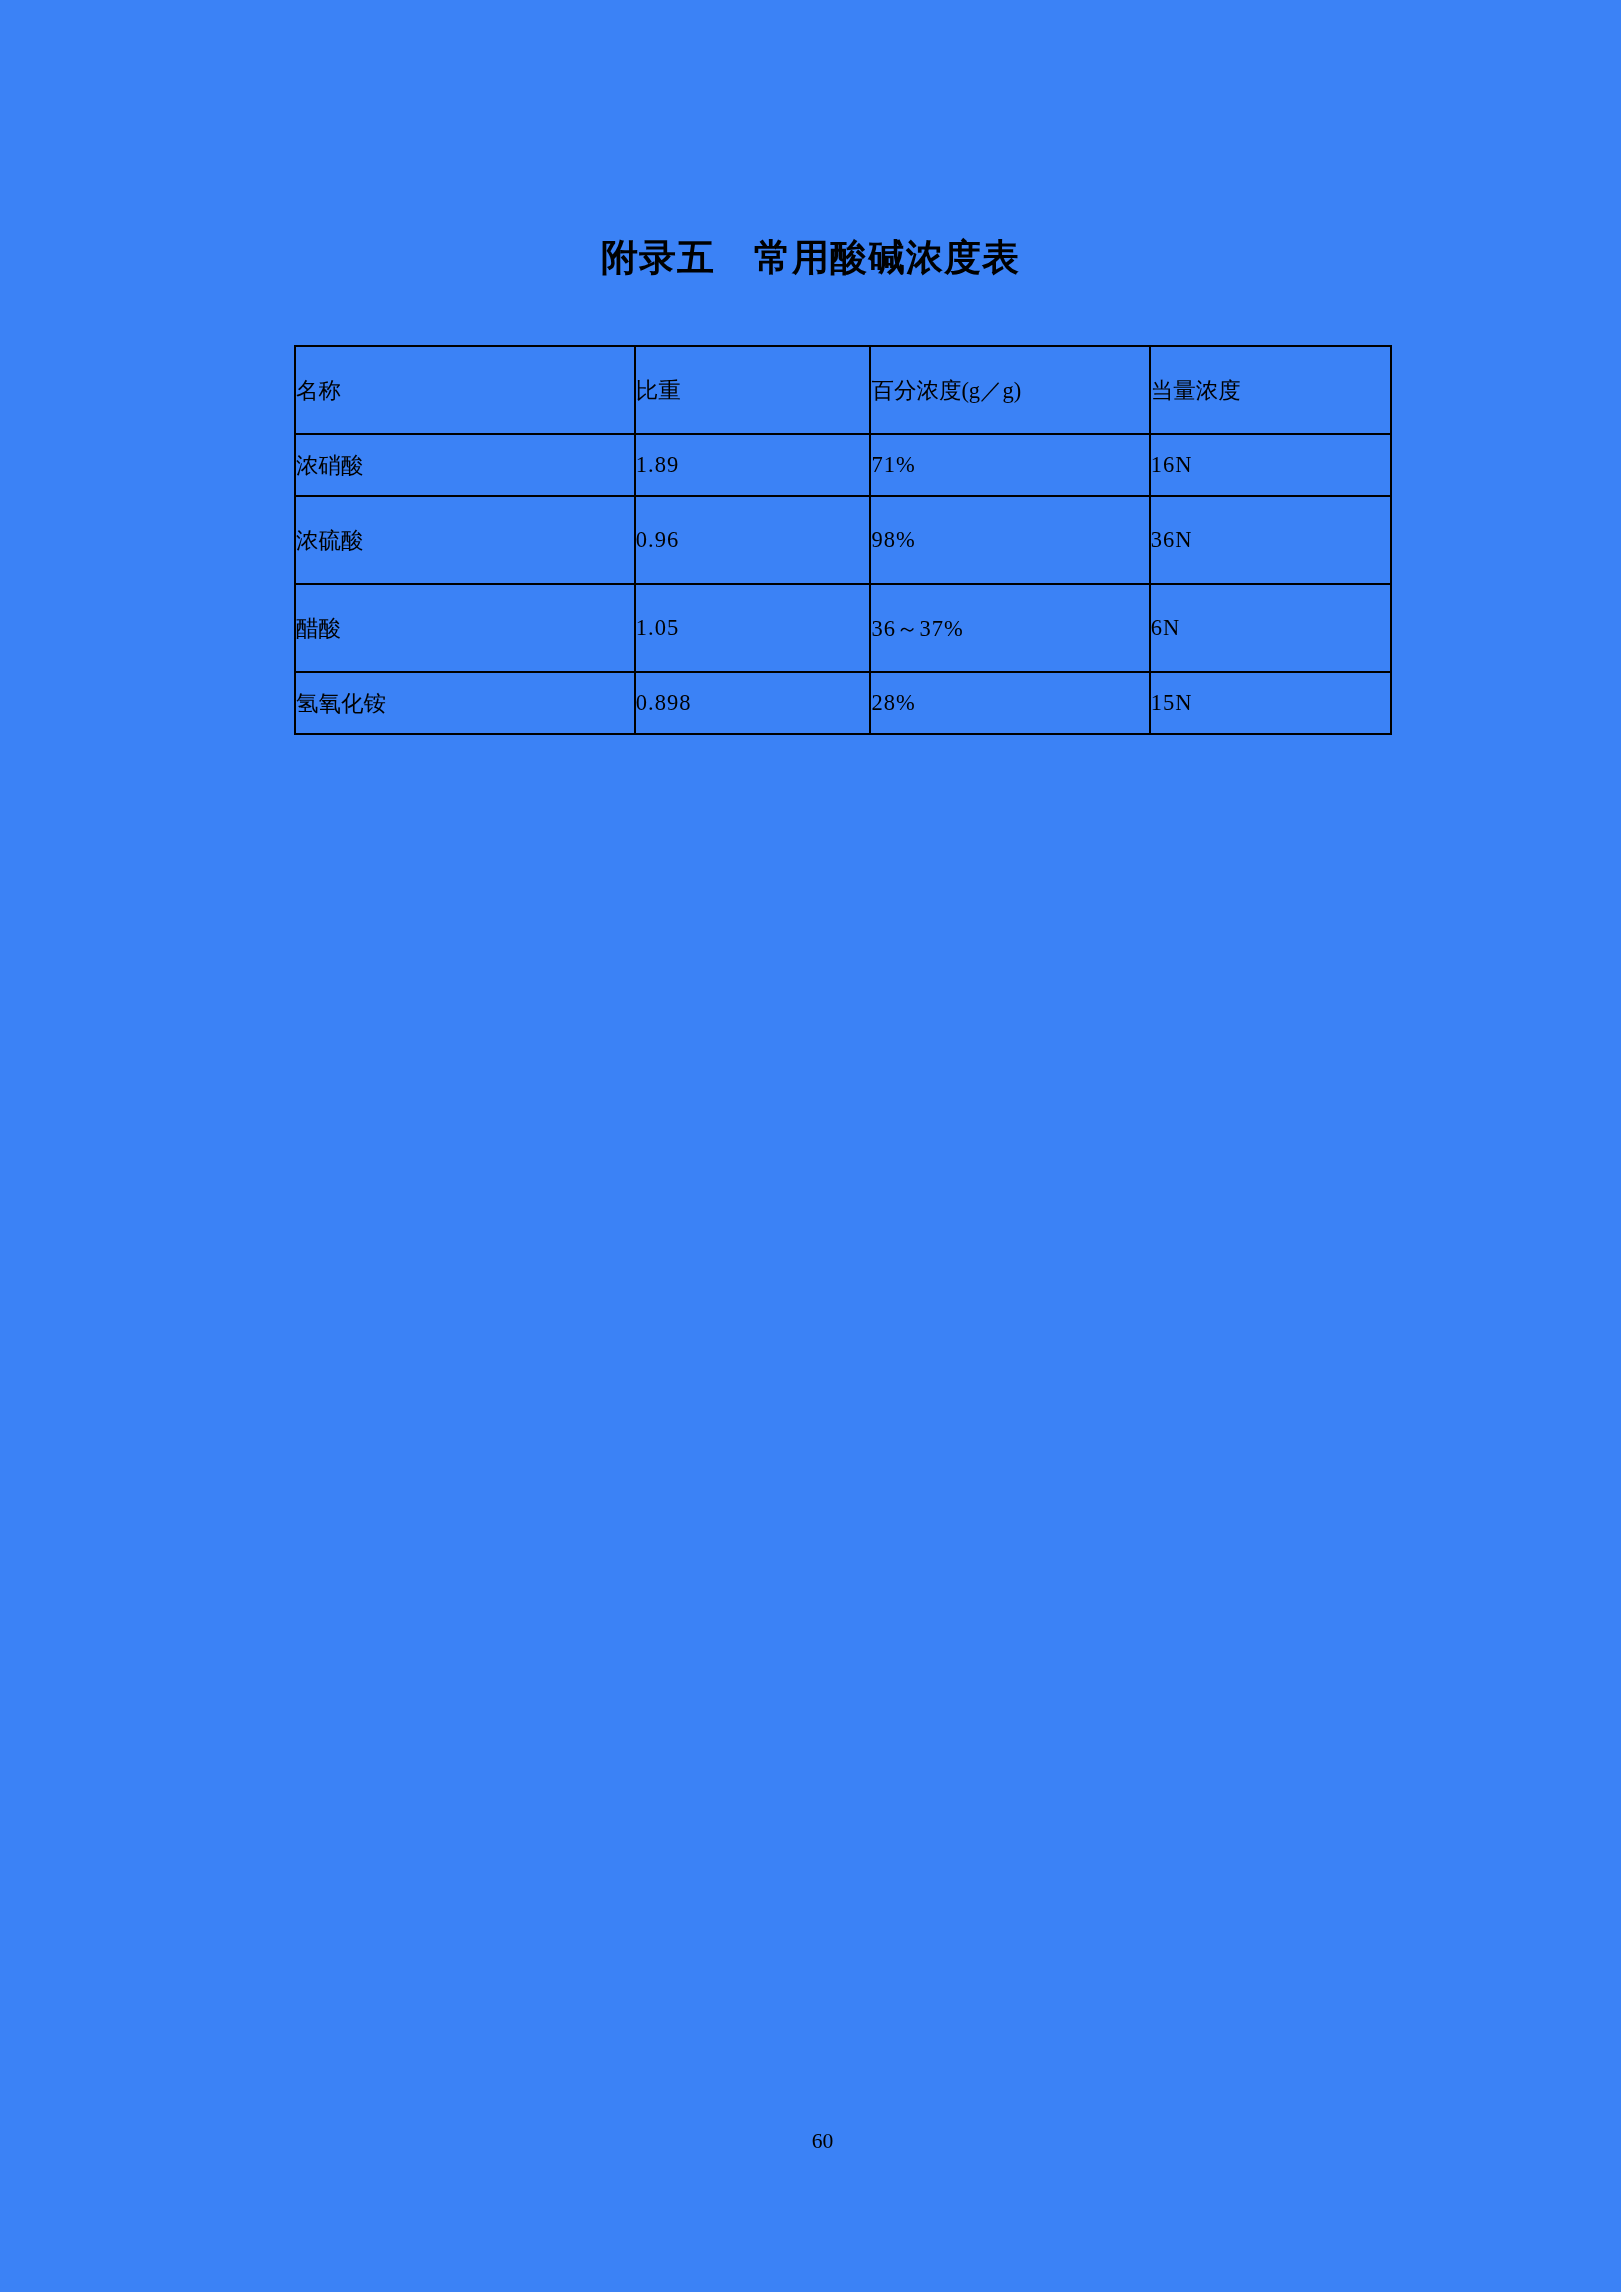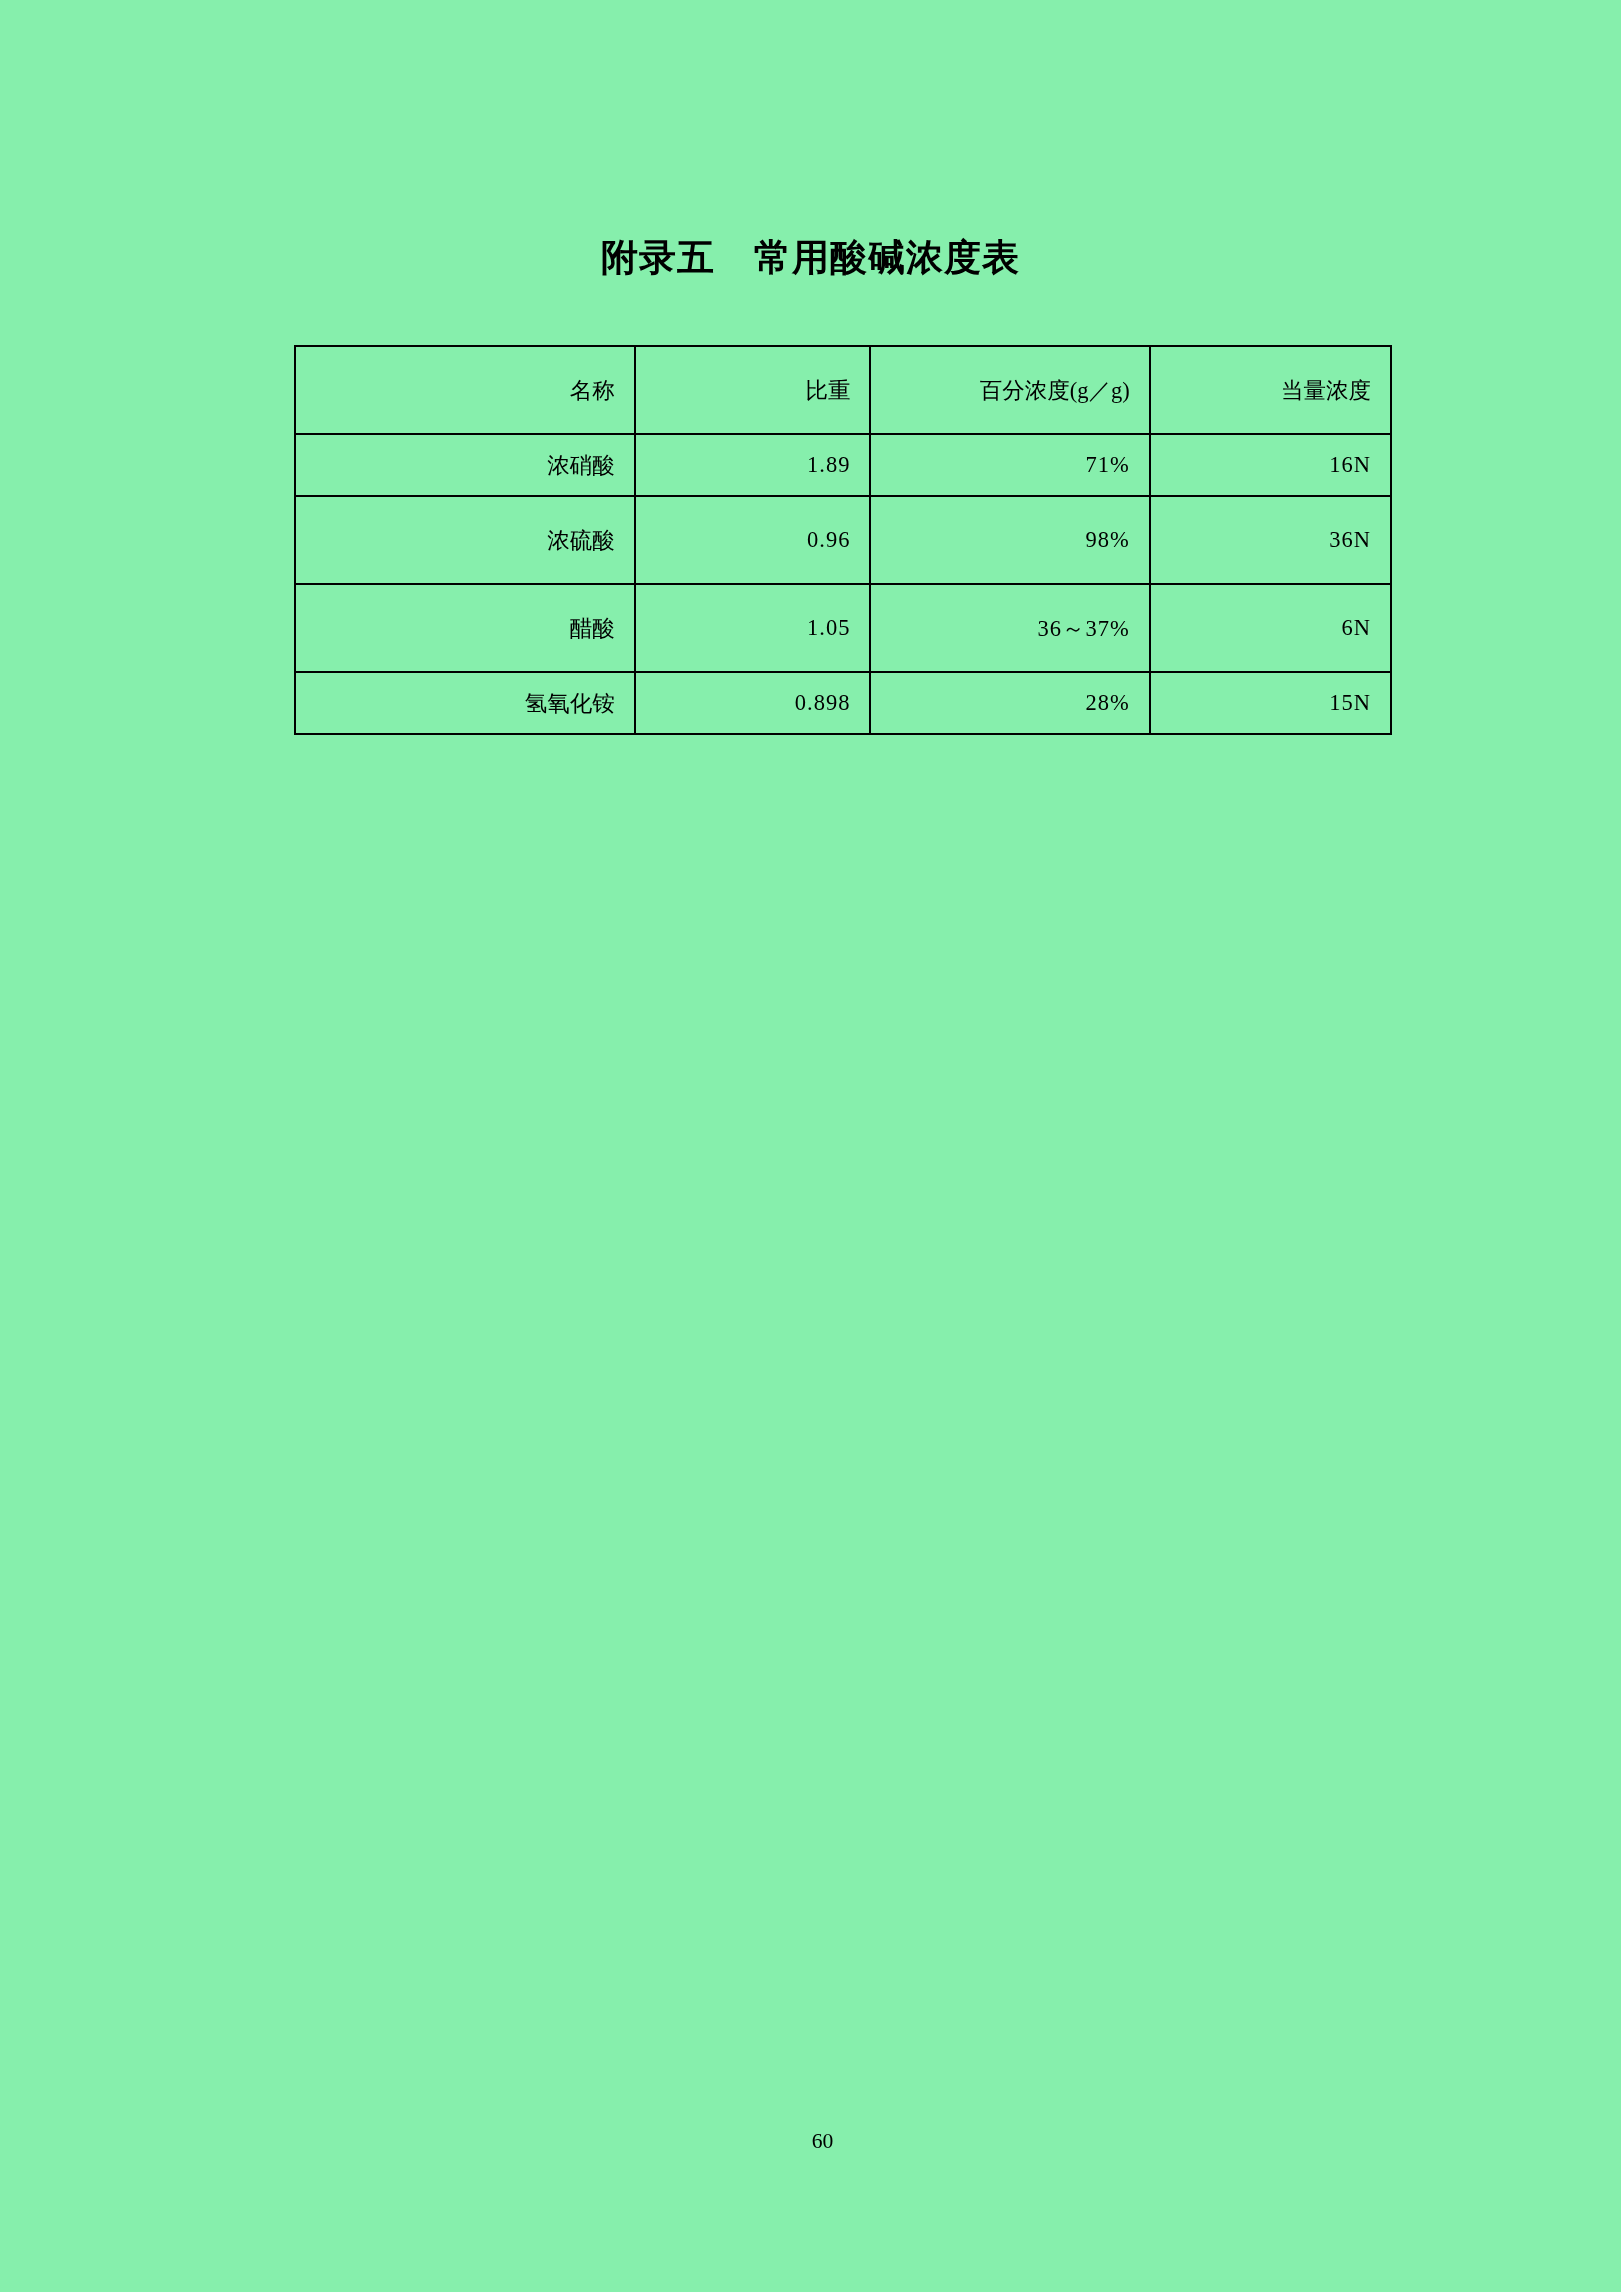--- a/index.html
+++ b/index.html
@@ -11,21 +11,21 @@
     width: 1621px;
     height: 2293px;
     position: relative;
     font-family: "Liberation Serif", serif;
     color: #000000;
     overflow: hidden;
   }
   .page {
     position: absolute;
     inset: 0;
-    background: #86efac;
+    background: #3b82f6;
   }
   .doc-title {
     position: absolute;
     top: 233px;
     left: 0;
     width: 100%;
     text-align: center;
     font-family: "DejaVu Sans", sans-serif;
     font-weight: bold;
     font-size: 37px;
@@ -41,25 +41,25 @@
     left: 294px;
     width: 1098px;
   }
   table.concentration-table {
     border-collapse: collapse;
     width: 100%;
     table-layout: fixed;
   }
   table.concentration-table td {
     border: 2px solid #000000;
-    text-align: right;
+    text-align: left;
     vertical-align: middle;
     font-size: 22.5px;
     font-family: "Liberation Serif", serif;
-    padding: 0 19px;
+    padding: 0 0;
   }
   table.concentration-table tr.header-row td {
     height: 86px;
   }
   table.concentration-table tr.r-tall td {
     height: 86px;
   }
   table.concentration-table tr.r-short td {
     height: 60px;
     border-radius: 31px;

